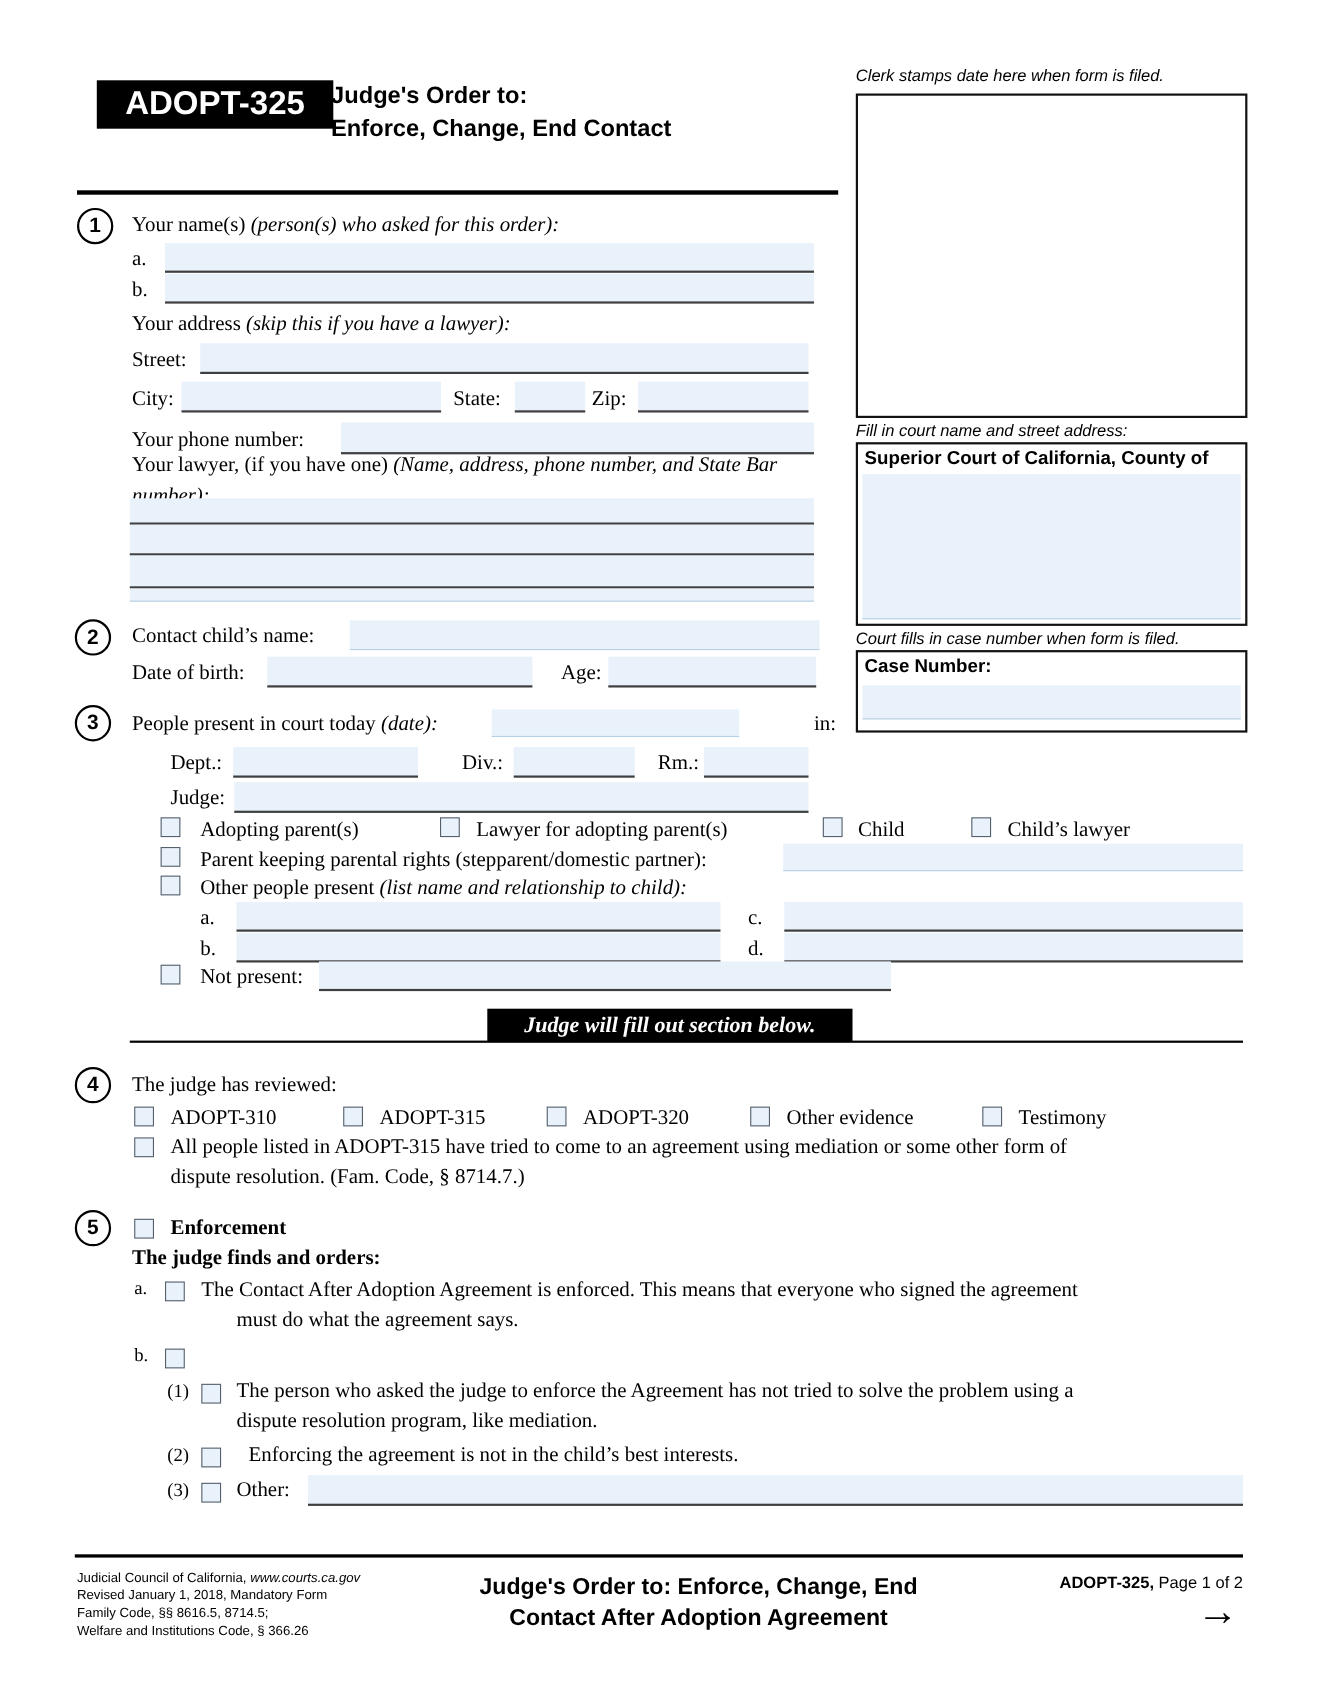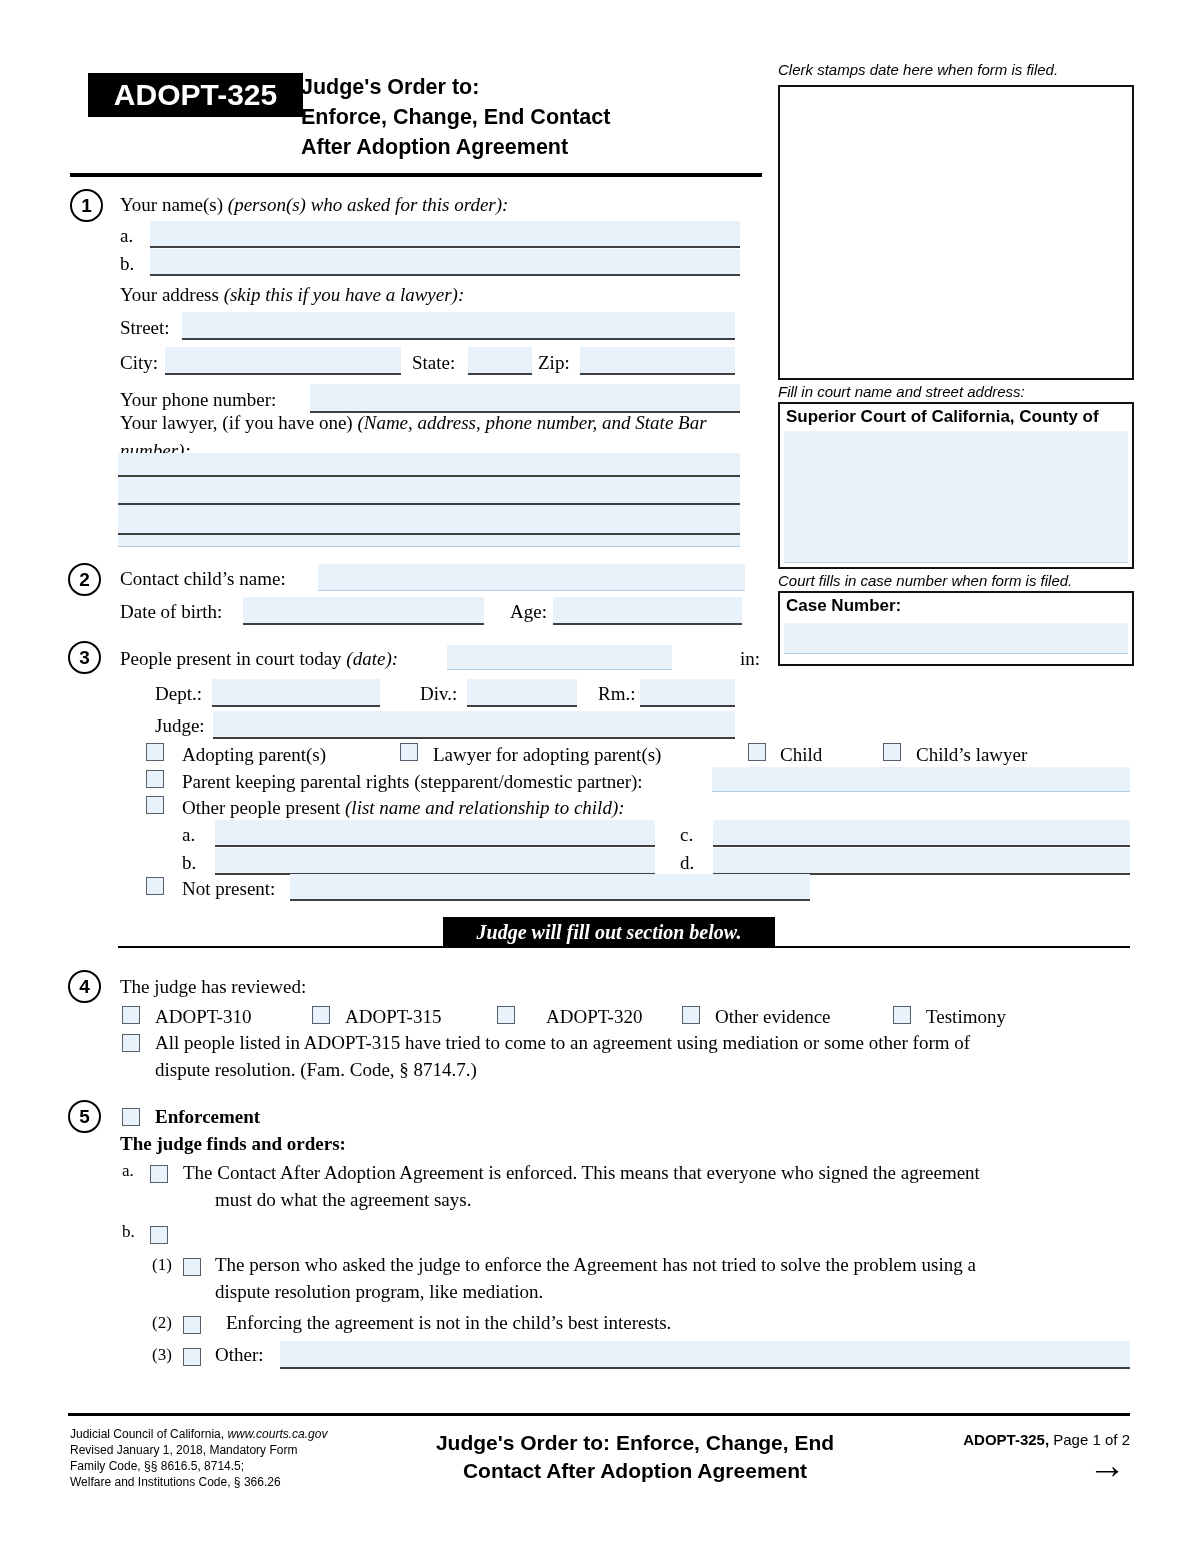--- a/index.html
+++ b/index.html
@@ -31,21 +31,20 @@
 </style>
 </head>
 <body>
 
 <div id="page">
 
   <div class="badge" style="left:88px;top:73px;width:215px;height:44px;">ADOPT-325</div>
   <div class="abs hdr-title" style="left:301px;top:72px;">
     <div>Judge's Order to:</div>
     <div>Enforce, Change, End Contact</div>
-    <div>After Adoption Agreement</div>
   </div>
   <div class="rule" style="left:70px;top:173px;width:692px;height:4px;"></div>
 
   <div class="abs note" style="left:778px;top:61px;">Clerk stamps date here when form is filed.</div>
   <div class="box" style="left:778px;top:85px;width:352px;height:291px;"></div>
 
   <div class="abs note" style="left:778px;top:383px;">Fill in court name and street address:</div>
   <div class="box" style="left:778px;top:402px;width:352px;height:163px;">
     <div class="boxtitle" style="position:absolute;left:6px;top:3px;">Superior Court of California, County of</div>
     <div class="field ul-l" style="left:4px;right:4px;top:27px;bottom:4px;"></div>
@@ -147,21 +146,21 @@
   <div class="banner" style="left:443px;top:917px;width:332px;height:30px;">Judge will fill out section below.</div>
 
   <div class="num" style="left:68px;top:970px;">4</div>
   <div class="abs t" style="left:120px;top:976px;">The judge has reviewed:</div>
 
   <div class="cb" style="left:122px;top:1006px;"></div>
   <div class="abs t" style="left:155px;top:1006px;">ADOPT-310</div>
   <div class="cb" style="left:312px;top:1006px;"></div>
   <div class="abs t" style="left:345px;top:1006px;">ADOPT-315</div>
   <div class="cb" style="left:497px;top:1006px;"></div>
-  <div class="abs t" style="left:530px;top:1006px;margin-left:16px;">ADOPT-320</div>
+  <div class="abs t" style="left:530px;top:1006px;">ADOPT-320</div>
   <div class="cb" style="left:682px;top:1006px;"></div>
   <div class="abs t" style="left:715px;top:1006px;">Other evidence</div>
   <div class="cb" style="left:893px;top:1006px;"></div>
   <div class="abs t" style="left:926px;top:1006px;">Testimony</div>
 
   <div class="cb" style="left:122px;top:1034px;"></div>
   <div class="abs t" style="left:155px;top:1032px;">All people listed in ADOPT-315 have tried to come to an agreement using mediation or some other form of</div>
   <div class="abs t" style="left:155px;top:1059px;">dispute resolution. (Fam. Code, § 8714.7.)</div>
 
   <div class="num" style="left:68px;top:1100px;">5</div>

